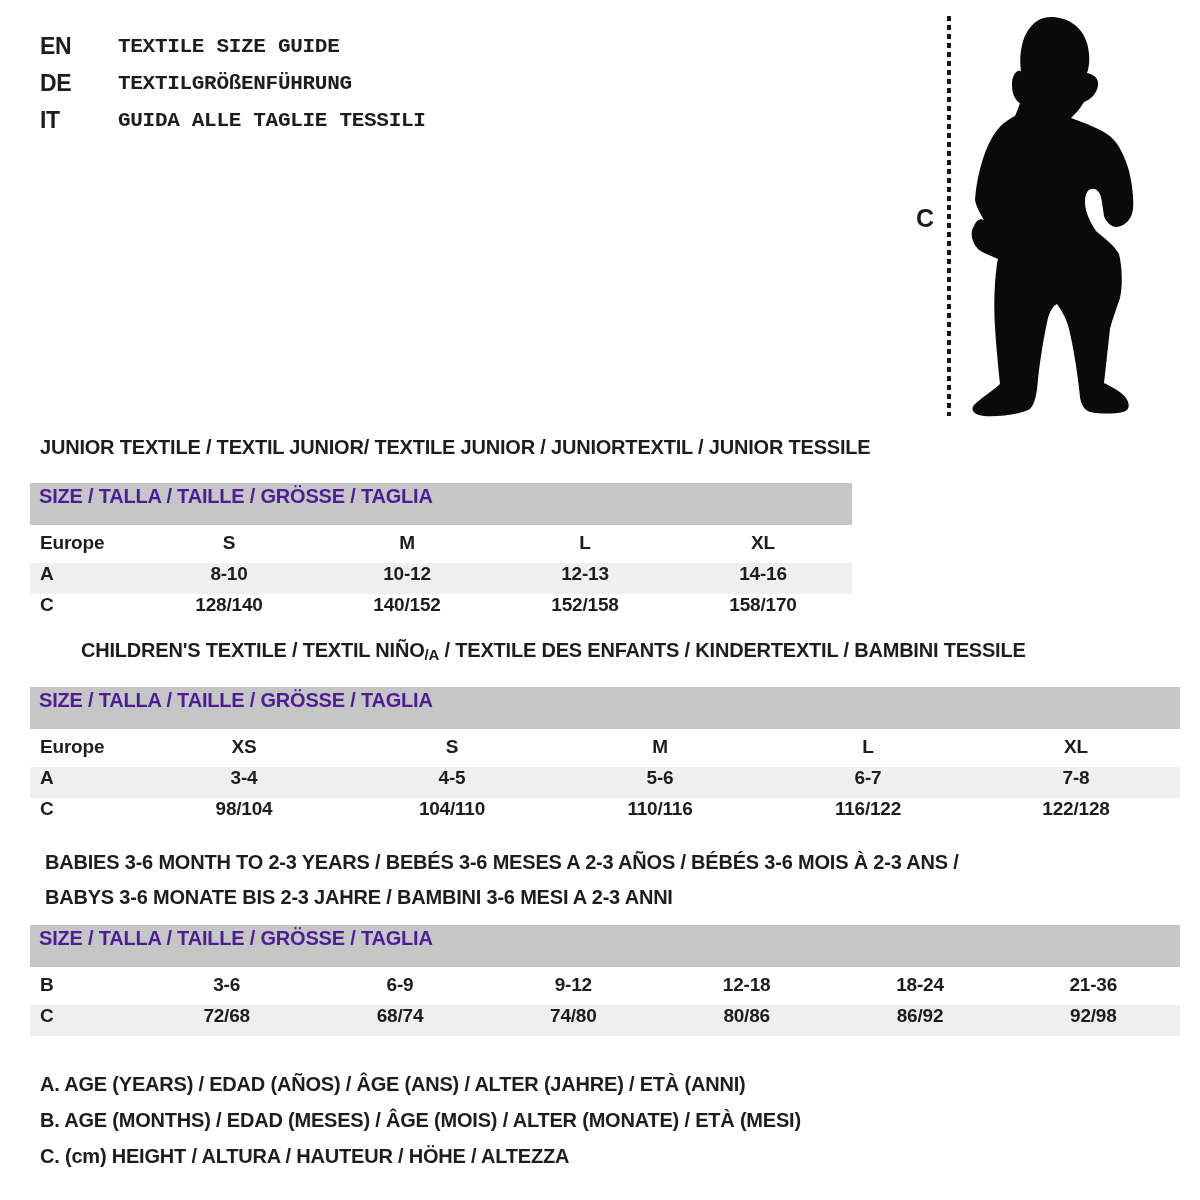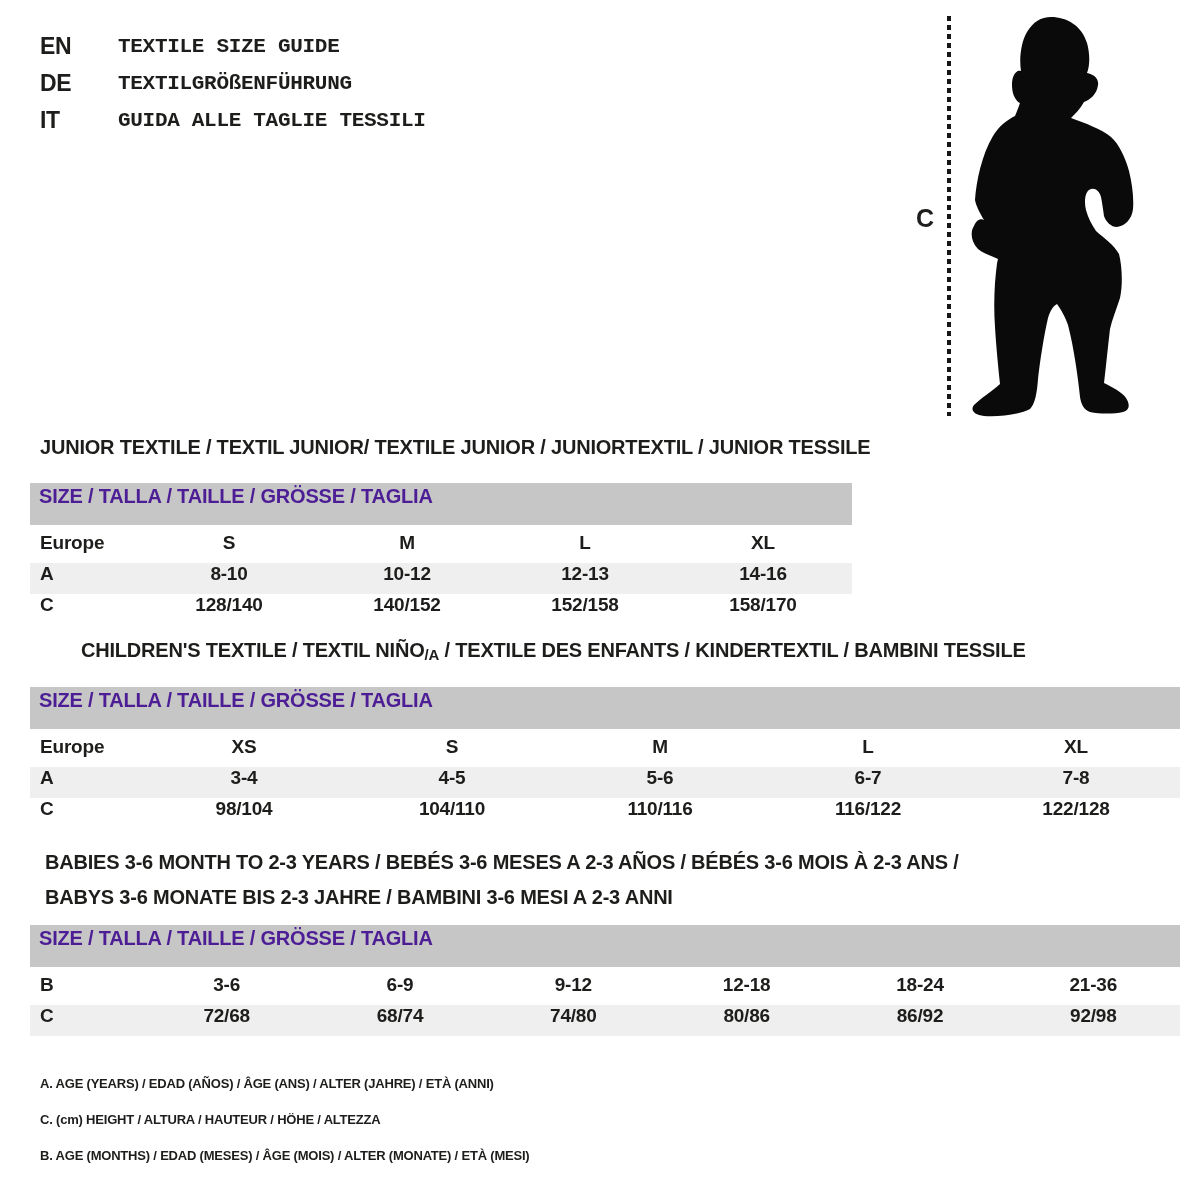--- a/index.html
+++ b/index.html
@@ -36,21 +36,21 @@
     padding-left:9px;box-sizing:border-box;letter-spacing:-0.2px;
     margin-bottom:7px;
   }
   .trow{display:flex;height:31px;font-size:19px;font-weight:700;letter-spacing:-0.2px;}
   .trow.shade{background:#efefef;}
   .tlabel{width:110px;padding-left:10px;box-sizing:border-box;}
   .tcell{flex:1;text-align:center;}
 
   
   .legend{left:40px;top:1066px;}
-  .legend-line{font-size:13px;font-weight:700;line-height:36px;letter-spacing:-0.2px;white-space:nowrap;}
+  .legend-line{font-size:20px;font-weight:700;line-height:36px;letter-spacing:-0.2px;white-space:nowrap;}
 </style>
 </head>
 <body>
 
 <div class="abs langs">
   <div class="lang-row">
     <span class="lang-code">EN</span>
     <span class="lang-title">TEXTILE SIZE GUIDE</span>
   </div>
   <div class="lang-row">
@@ -192,15 +192,15 @@
     <span class="tcell">68/74</span>
     <span class="tcell">74/80</span>
     <span class="tcell">80/86</span>
     <span class="tcell">86/92</span>
     <span class="tcell">92/98</span>
   </div>
 </div>
 
 <div class="abs legend">
   <div class="legend-line">A. AGE (YEARS) / EDAD (AÑOS) / ÂGE (ANS) / ALTER (JAHRE) / ETÀ (ANNI)</div>
+  <div class="legend-line">B. AGE (MONTHS) / EDAD (MESES) / ÂGE (MOIS) / ALTER (MONATE) / ETÀ (MESI)</div>
   <div class="legend-line">C. (cm) HEIGHT / ALTURA / HAUTEUR / HÖHE / ALTEZZA</div>
-  <div class="legend-line">B. AGE (MONTHS) / EDAD (MESES) / ÂGE (MOIS) / ALTER (MONATE) / ETÀ (MESI)</div>
 </div>
 
 </body></html>

